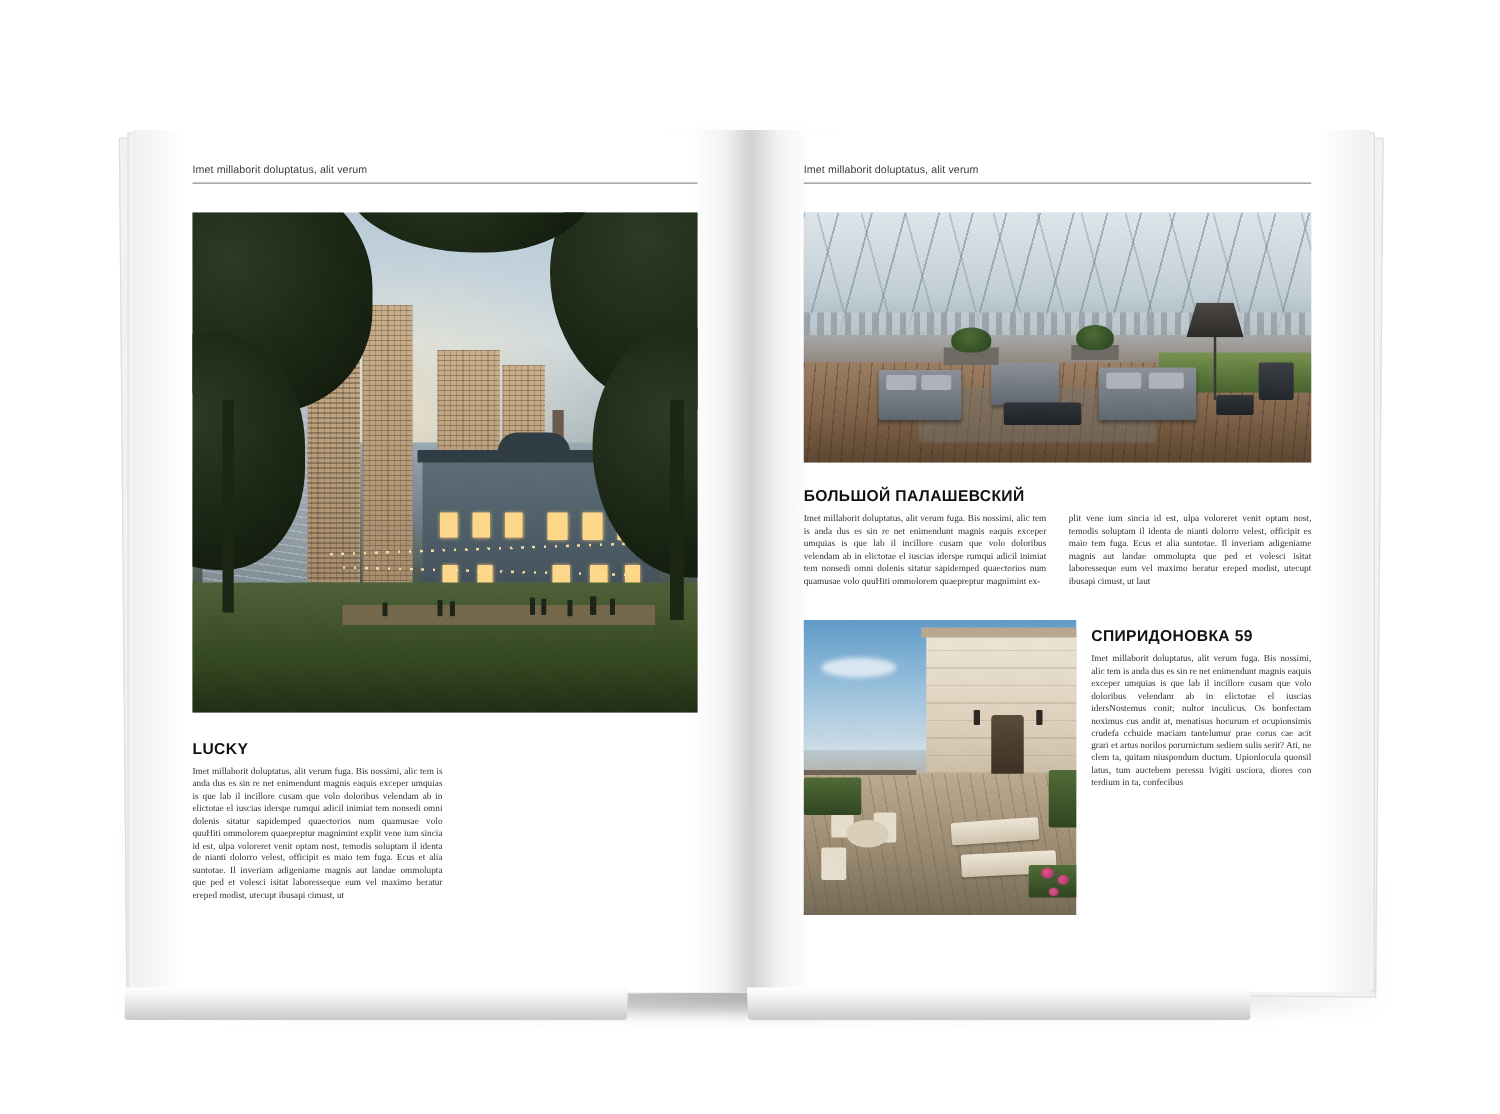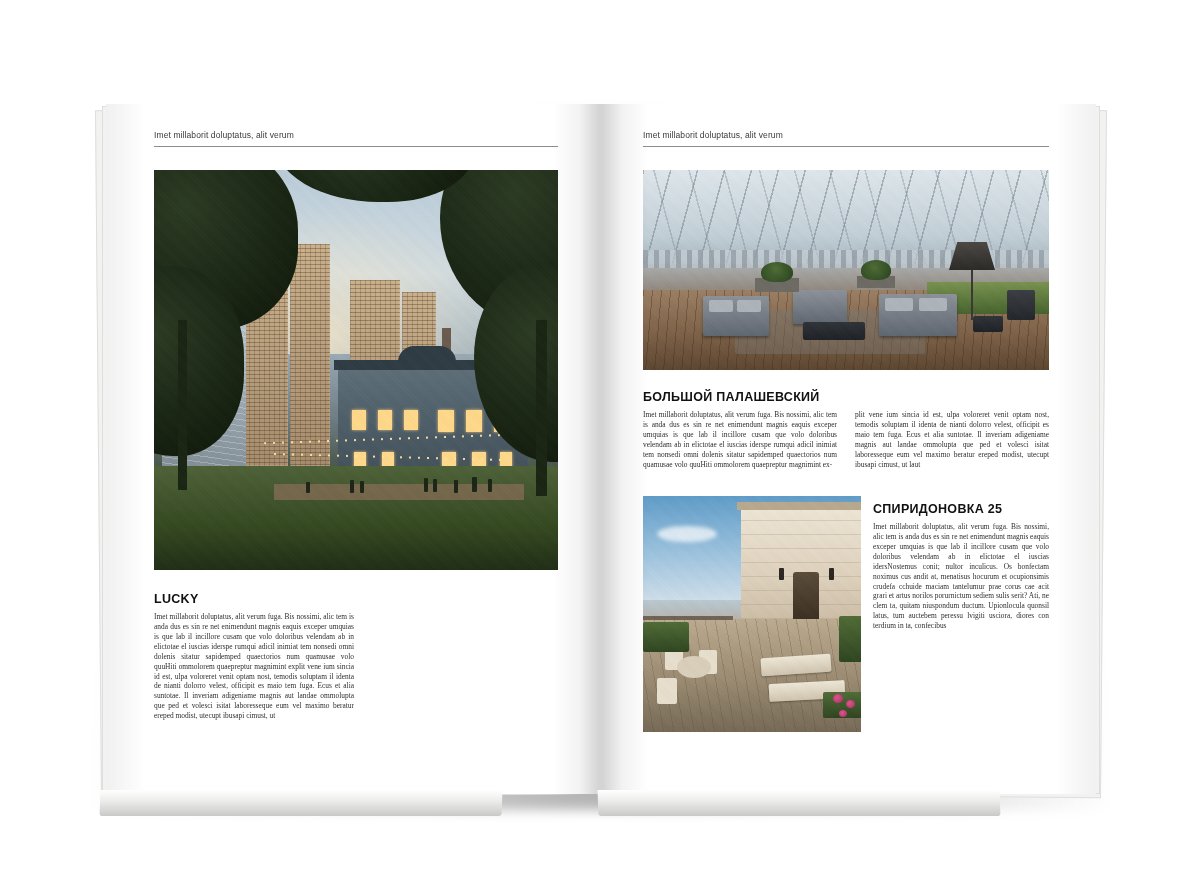--- a/index.html
+++ b/index.html
@@ -424,21 +424,21 @@
         <div class="hedge" style="left:0;   top:126px; width:46px; height:30px;"></div>
         <div class="hedge" style="left:196px; top:120px; width:24px; height:46px;"></div>
         <div class="hedge" style="left:180px; top:196px; width:40px; height:26px;"></div>
         <div class="flower" style="left:190px; top:198px; width:10px; height:9px;"></div>
         <div class="flower" style="left:203px; top:204px; width:9px; height:8px;"></div>
         <div class="flower" style="left:196px; top:214px; width:8px; height:7px;"></div>
 
         <div class="noise"></div>
       </div>
 
-      <div class="heading" style="left:272px; top:398px;">СПИРИДОНОВКА 25</div>
+      <div class="heading" style="left:272px; top:398px;">СПИРИДОНОВКА 59</div>
       <div class="body-col" style="left:272px; top:418px; width:176px;">Imet millaborit doluptatus, alit verum fuga. Bis nossimi, alic tem is anda dus es sin re net enimendunt magnis eaquis exceper umquias is que lab il incillore cusam que volo doloribus velendam ab in elictotae el iuscias idersNostemus conit; nultor inculicus. Os bonfectam noximus cus andit at, menatisus hocurum et ocupionsimis crudefa cchuide maciam tantelumur prae corus cae acit grari et artus norilos porurnictum sediem sulis serit? Ati, ne clem ta, quitam niuspondum ductum. Upionlocula quonsil latus, tum auctebem peressu lvigiti usciora, diores con terdium in ta, confecibus</div>
 
       <div class="edge-shade-right"></div>
     </div>
 
     <div class="gutter"></div>
   </div>
 
   <div class="block left"></div>
   <div class="block right"></div>

